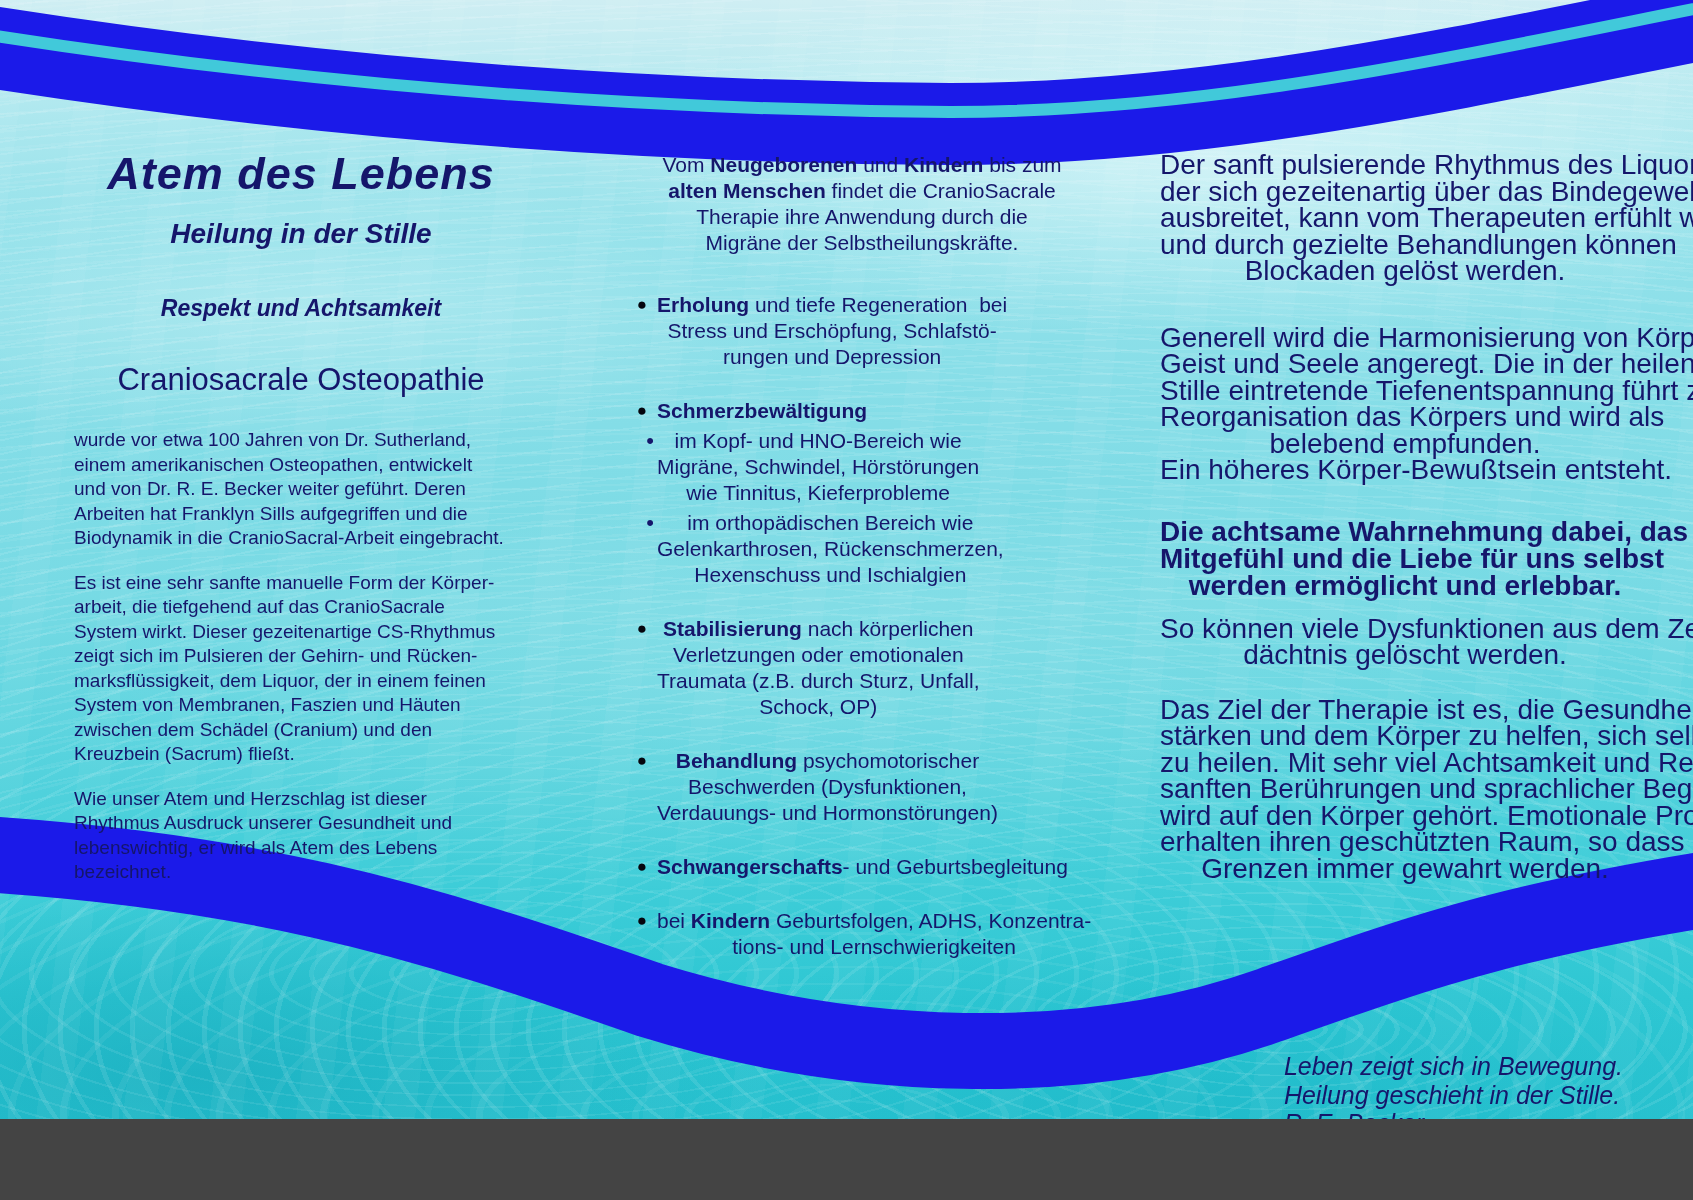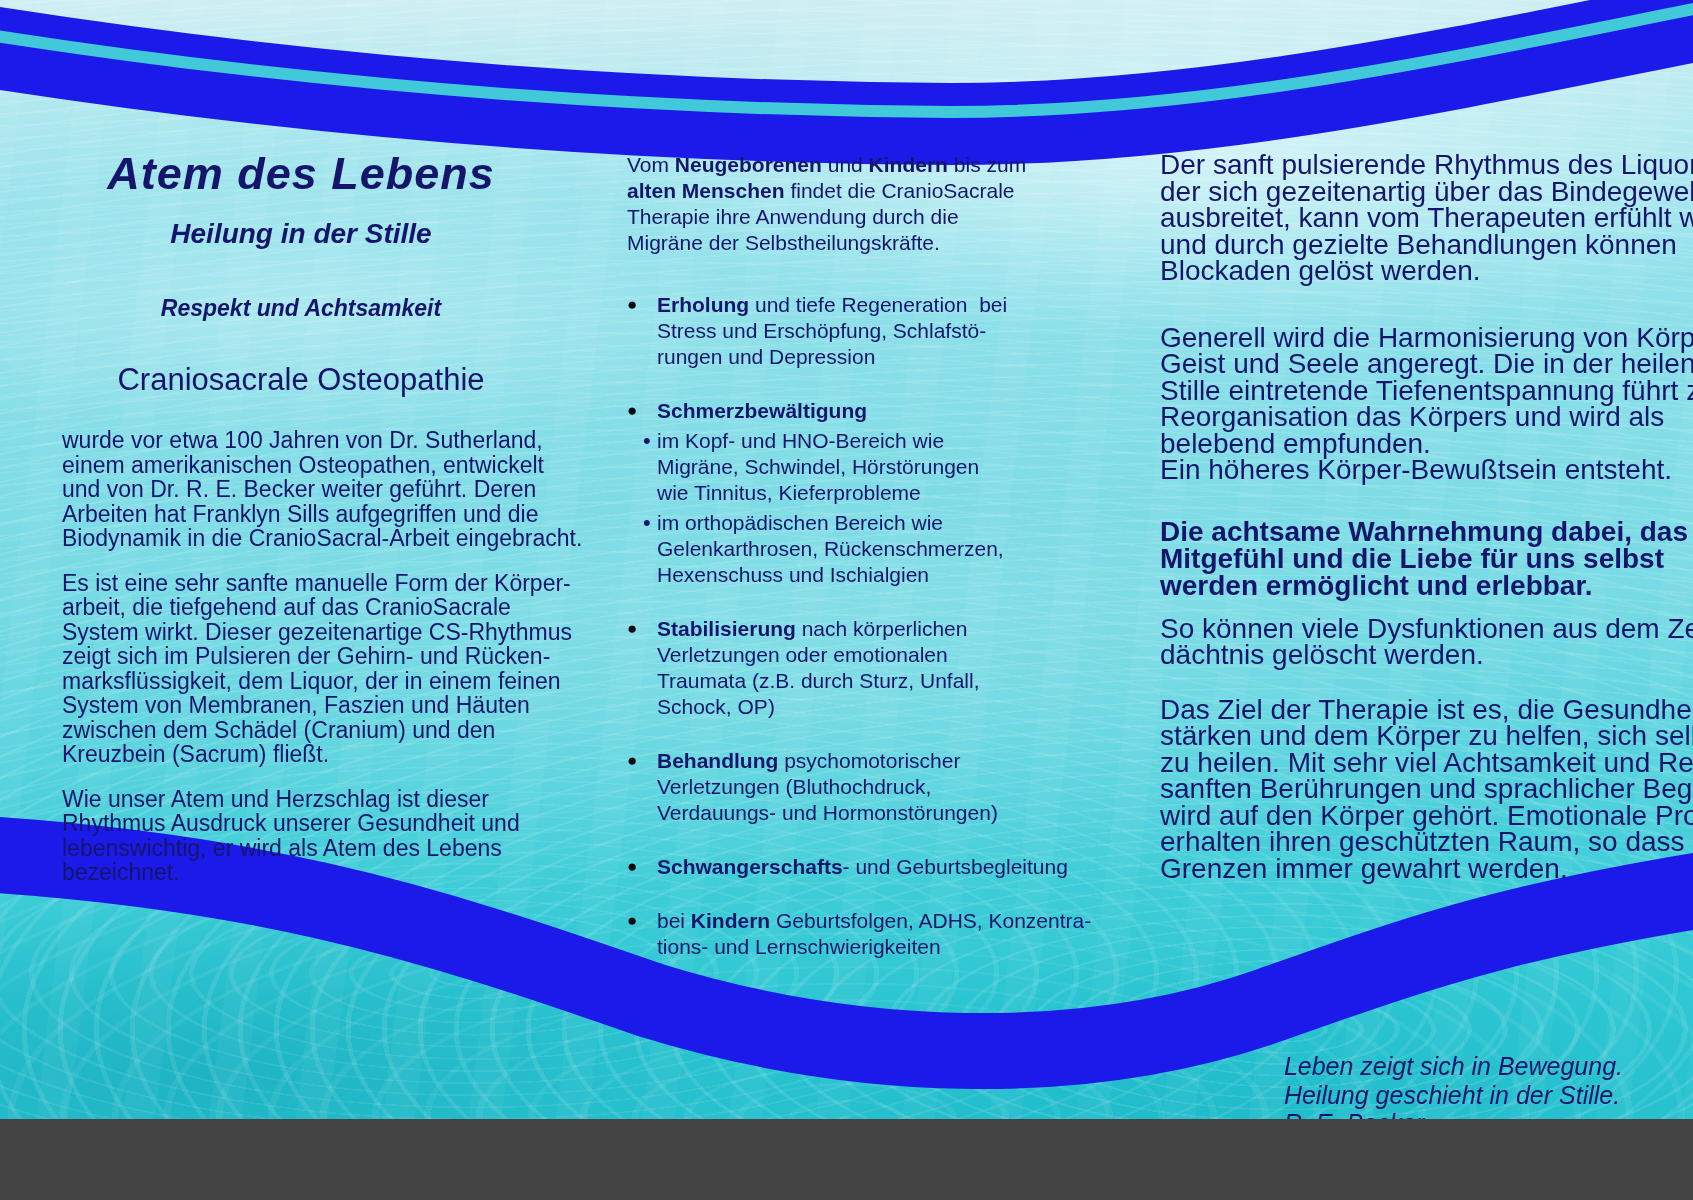--- a/index.html
+++ b/index.html
@@ -14,29 +14,29 @@
     linear-gradient(180deg,#cfeef3 0%,#abe7ee 11%,#92e1ea 22%,#84dde7 38%,#76dae4 54%,#58d3de 67%,#3ecdd8 79%,#2ec7d3 89%,#29c3d0 100%);}
   .ripples{position:absolute;inset:0;opacity:.8;background:
     repeating-radial-gradient(ellipse 430px 130px at 28% 87%, rgba(255,255,255,.10) 0 5px, rgba(255,255,255,0) 5px 40px),
     repeating-radial-gradient(ellipse 540px 170px at 76% 92%, rgba(255,255,255,.12) 0 5px, rgba(255,255,255,0) 5px 36px),
     repeating-radial-gradient(ellipse 620px 200px at 50% 100%, rgba(255,255,255,.08) 0 7px, rgba(255,255,255,0) 7px 52px),
     repeating-linear-gradient(97deg, rgba(255,255,255,.05) 0 32px, rgba(255,255,255,0) 32px 86px);}
   .waves{position:absolute;inset:0;width:1693px;height:1200px;pointer-events:none;}
   .wave-blue{fill:none;stroke:var(--wave_blue,#1b1ae9);stroke-width:82px;}
   .wave-bottom{stroke-width:76px;}
   .wave-stripe{fill:none;stroke:var(--wave_stripe,#41c9da);stroke-width:12px;}
-  .col{position:absolute;}
+  .col{position:absolute;text-align:center;}
   .pre{white-space:pre;}
   
   .col-left{left:62px;top:148px;width:478px;text-align:center;}
   .title{margin:0;font:italic 700 45px/52px "Liberation Sans","DejaVu Sans",sans-serif;letter-spacing:1px;color:var(--text_navy,#15166b);}
   .subtitle{margin:18px 0 0;font:italic 700 28px/32px "Liberation Sans","DejaVu Sans",sans-serif;}
   .tagline{margin:44px 0 0;font:italic 700 23px/28px "Liberation Sans","DejaVu Sans",sans-serif;}
   .heading{margin:40px 0 0;font:400 31px/36px "Liberation Sans","DejaVu Sans",sans-serif;}
-  .col-left .body{margin:20px 0 0;text-align:left;font-size:23px;line-height:24.5px;}
+  .col-left .body{margin:20px 12px 0;text-align:left;font-size:19px;line-height:24.5px;}
   .col-left .body.first{margin-top:30px;}
   
   .col-middle{left:627px;top:152px;width:470px;font-size:21px;line-height:26px;}
   .intro{margin:0;}
   .bullet-item{display:flex;margin-top:28px;}
   .bullets .bullet-item:first-child{margin-top:36px;}
   .b-marker{flex:none;width:30px;font-size:17px;line-height:26px;color:var(--bullet_black,#06060e);}
   .sub-item{display:flex;margin-top:4px;margin-left:16px;}
   .s-marker{flex:none;width:14px;font-size:22px;line-height:26px;}
   .b-text{min-width:0;}
@@ -120,21 +120,21 @@
         <div class="bullet-item">
           <span class="b-marker">●</span>
           <div class="b-text pre"><b>Stabilisierung</b><span> nach körperlichen
 Verletzungen oder emotionalen
 Traumata (z.B. durch Sturz, Unfall,
 Schock, OP)</span></div>
         </div>
         <div class="bullet-item">
           <span class="b-marker">●</span>
           <div class="b-text pre"><b>Behandlung</b><span> psychomotorischer
-Verletzungen (Bluthochdruck,
+Beschwerden (Dysfunktionen,
 Verdauungs- und Hormonstörungen)</span></div>
         </div>
         <div class="bullet-item">
           <span class="b-marker">●</span>
           <div class="b-text pre"><b>Schwangerschafts</b><span>- und Geburtsbegleitung</span></div>
         </div>
         <div class="bullet-item">
           <span class="b-marker">●</span>
           <div class="b-text pre"><span>bei </span><b>Kindern</b><span> Geburtsfolgen, ADHS, Konzentra-
 tions- und Lernschwierigkeiten</span></div>

